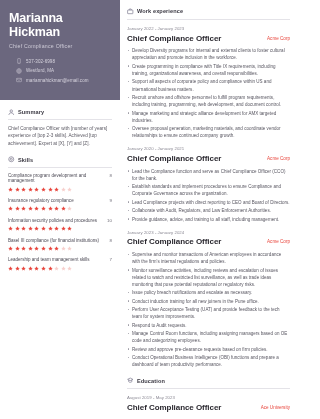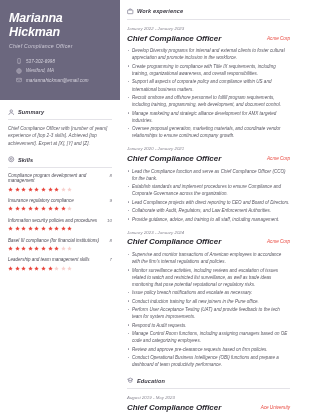--- a/index.html
+++ b/index.html
@@ -13,21 +13,20 @@
     overflow: hidden;
     font-family: "Liberation Sans", sans-serif;
     color: #2f2f33;
   }
   .page {
     width: 297px;
     height: 419px;
     display: flex;
     background: #ffffff;
     position: relative;
-    font-style: italic;
   }
 
   
   .sidebar {
     width: 120px;
     height: 419px;
     background: #ffffff;
     flex: 0 0 120px;
     box-sizing: border-box;
   }

